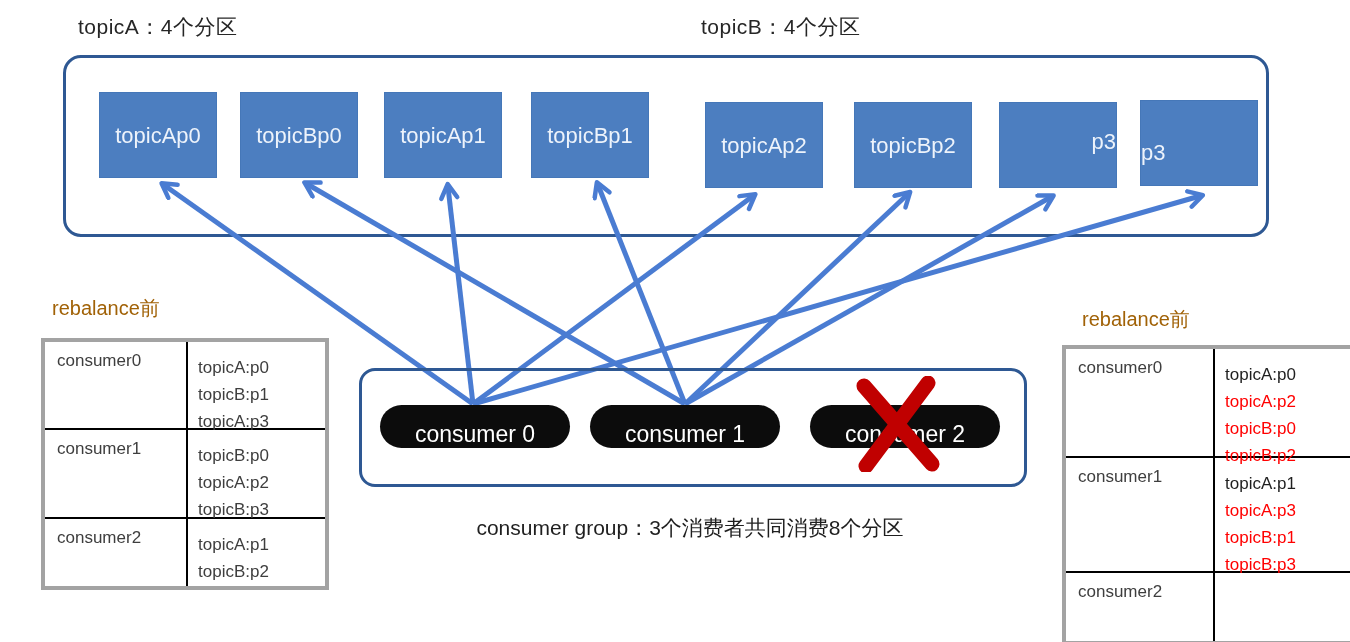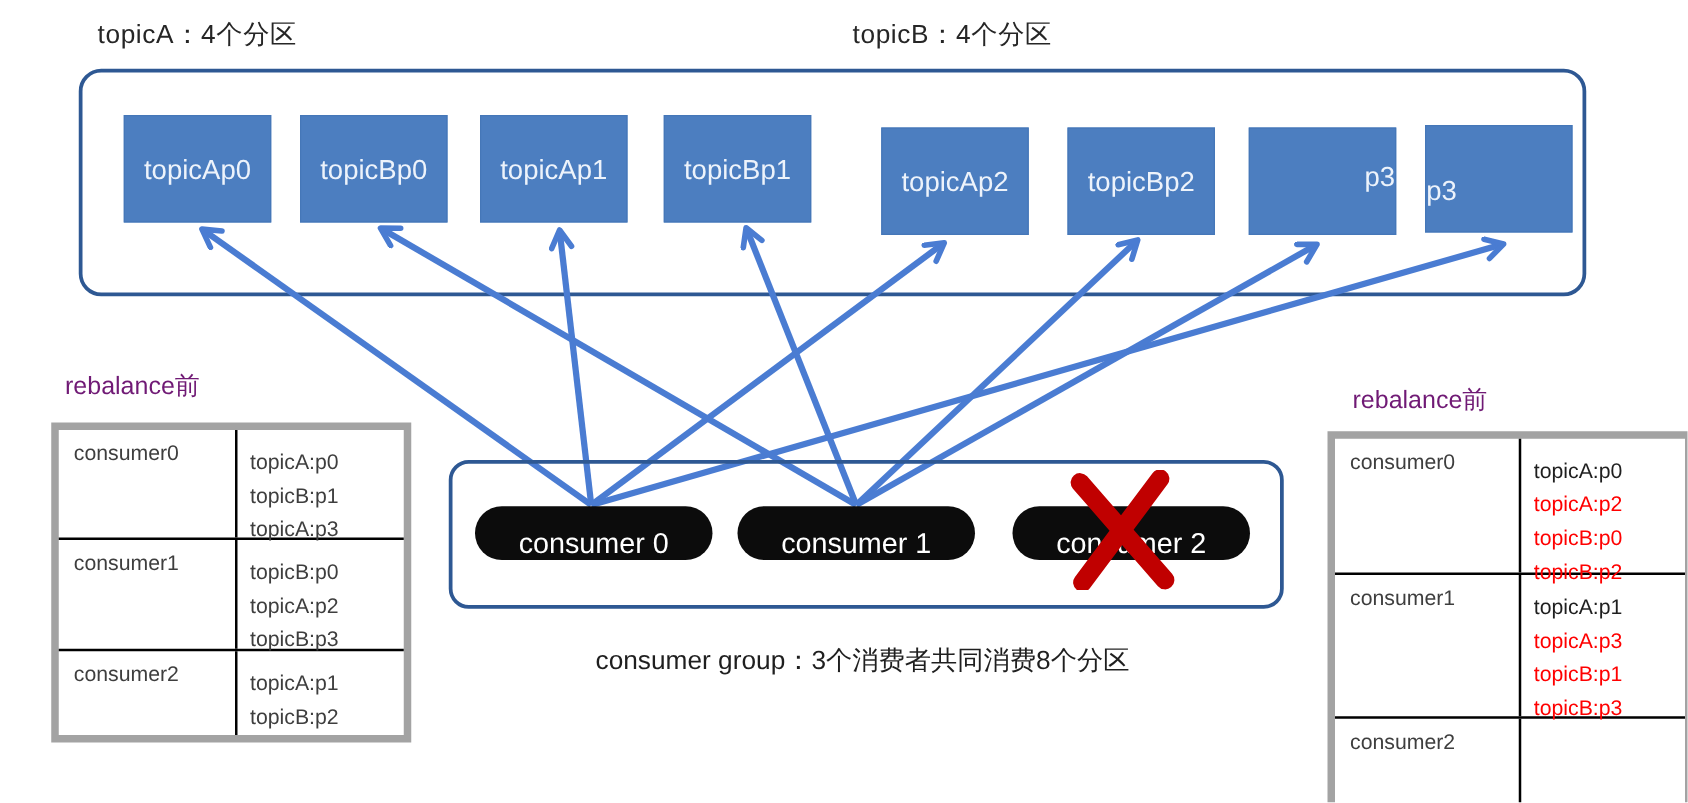--- a/index.html
+++ b/index.html
@@ -24,23 +24,23 @@
   .pbox.label-high{justify-content:flex-start;padding-top:18px;}
   #arrow-layer{position:absolute;left:0;top:0;width:1350px;height:642px;pointer-events:none;}
   .pill{
     position:absolute;top:405px;width:190px;height:43px;background:#0c0c0c;border-radius:22px;
     color:#ffffff;display:flex;align-items:flex-end;justify-content:center;font-size:23px;white-space:nowrap;
   }
   #caption{
     position:absolute;left:343px;top:514px;width:662px;text-align:center;
     font-size:21px;color:#1f1f1f;white-space:nowrap;
   }
-  .tbl-title{position:absolute;font-size:20px;color:#701a75;white-space:nowrap;}
+  .tbl-title{position:absolute;font-size:20px;color:#a16207;white-space:nowrap;}
   .tbl{
-    position:absolute;border:6px solid #a3a3a3;box-sizing:border-box;background:#ffffff;
+    position:absolute;border:4px solid #a3a3a3;box-sizing:border-box;background:#ffffff;
   }
   .tbl-row{display:flex;box-sizing:border-box;border-top:2px solid #000;}
   .tbl-row:first-child{border-top:none;}
   .cell-name{
     box-sizing:border-box;border-right:2px solid #000;padding:9px 6px 0 12px;
     font-size:17px;color:#3e3e3e;white-space:nowrap;
   }
   .cell-assign{
     box-sizing:border-box;padding:12px 4px 0 10px;font-size:17px;line-height:27px;
     color:#3e3e3e;white-space:nowrap;flex:1;
@@ -49,21 +49,21 @@
   .assign-entry.new{color:#ff0000;}
   #after-table .cell-assign{color:#1f1f1f;}
   .x-mark{position:absolute;left:836px;top:376px;}
 </style>
 </head>
 <body>
 
 <div class="stage">
 
   <div class="topic-title" style="left:62px;top:13px;">topicA：4个分区</div>
-  <div class="topic-title" style="left:666px;top:13px;">topicB：4个分区</div>
+  <div class="topic-title" style="left:685px;top:13px;">topicB：4个分区</div>
 
   <div class="frame" id="partitions-frame"></div>
 
   <svg id="arrow-layer" width="1350" height="642" viewBox="0 0 1350 642">
     <defs>
       <marker id="ah" markerWidth="24" markerHeight="22" refX="14" refY="10" orient="auto" markerUnits="userSpaceOnUse">
         <path d="M3,2 L17,10 L3,18" fill="none" stroke="#4a7cd2" stroke-width="4.5" stroke-linecap="round" stroke-linejoin="round"></path>
       </marker>
     </defs>
     <g id="arrow-group">

